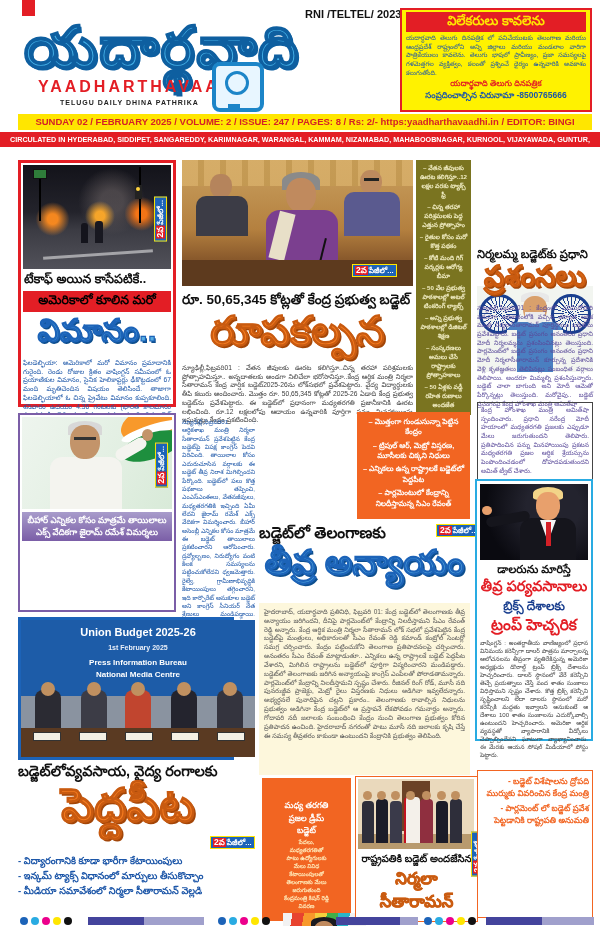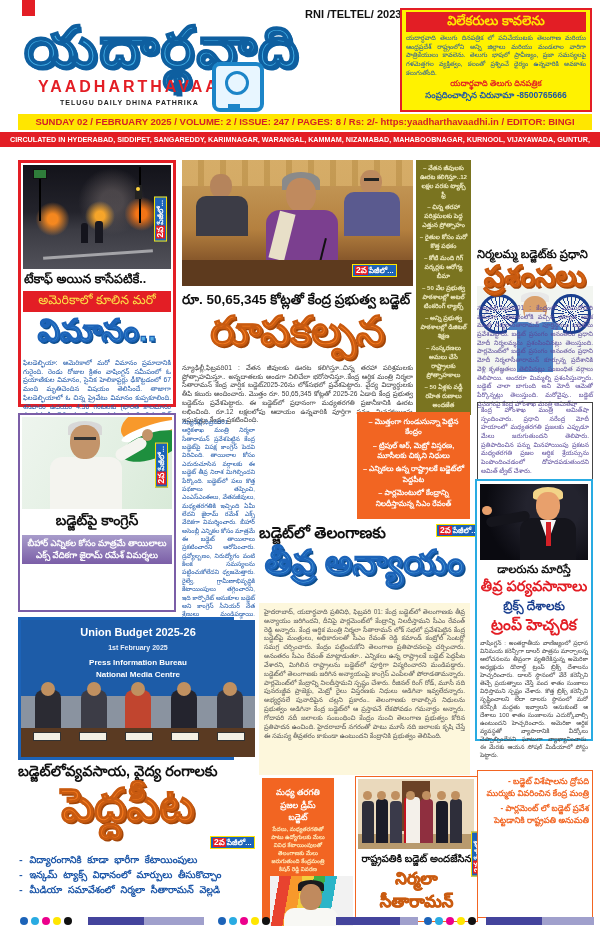--- a/index.html
+++ b/index.html
@@ -47,21 +47,21 @@
      linear-gradient(180deg,#13131a 0%,#23232b 45%,#3b3b43 62%,#52525a 100%);}
   .ph-crash .pole1{left:16px;top:6px;width:2px;height:50px;background:#000;}
   .ph-crash .sig{left:10px;top:4px;width:12px;height:8px;background:#2f7d3a;border:1px solid #111;}
   .ph-crash .pole2{left:116px;top:2px;width:2px;height:56px;background:#000;}
   .ph-crash .sig2{left:112px;top:20px;width:7px;height:14px;background:#222;}
   .ph-crash .dot{left:113px;top:22px;width:4px;height:4px;border-radius:50%;background:#ffd23e;}
   .ph-crash .fig1{left:58px;top:58px;width:7px;height:20px;background:#14141c;border-radius:3px 3px 0 0;}
   .ph-crash .fig2{left:72px;top:56px;width:8px;height:22px;background:#181820;border-radius:3px 3px 0 0;}
   .ph-crash .mark{left:20px;top:88px;width:110px;height:3px;background:rgba(255,255,255,.5);transform:rotate(-4deg);}
   .crash-k{font-size:12.5px;font-weight:bold;color:#111;margin:3px 1px 2px;}
-  .crash-band{background:#e31e25;color:#fde047;font-size:12.5px;font-weight:normal;text-align:center;padding:2px 0;}
+  .crash-band{background:#e31e25;color:#000000;font-size:12.5px;font-weight:bold;text-align:center;padding:2px 0;}
   .crash-big{font-size:31px;font-weight:bold;color:#56ace0;text-align:center;
              -webkit-text-stroke:1.2px #1c63b8;text-shadow:1.5px 1.5px 0 #0e4f8f;margin-top:1px;}
   .crash-body{font-size:6.7px;line-height:1.3;color:#1c56a8;margin-top:3px;}
   
   .congbox{left:18px;top:413px;width:158px;height:199px;border:2px solid #7b5ea7;box-sizing:border-box;background:#fff;padding:2px;}
   .ph-jairam{width:150px;height:92px;background:linear-gradient(120deg,#eef5ee 0%,#e2efe2 60%,#d8ead8 100%);}
   .ph-jairam .fo{right:-8px;top:-10px;width:60px;height:34px;background:#f8992b;border-radius:50%;transform:rotate(-18deg);}
   .ph-jairam .fg{right:-12px;top:16px;width:64px;height:26px;background:#1e8f3e;border-radius:50%;transform:rotate(-18deg);}
   .ph-jairam .fw{right:-10px;top:8px;width:62px;height:12px;background:#fff;border-radius:50%;transform:rotate(-18deg);}
   .ph-jairam .head{left:48px;top:8px;width:30px;height:34px;background:#c3946a;border-radius:46%;}
@@ -128,23 +128,23 @@
   .ph-ub .t4{left:0;top:50px;width:234px;text-align:center;color:#fff;font-weight:bold;font-size:8px;}
   .ph-ub .row{left:0;top:76px;width:234px;height:34px;background:#8a93a0;}
   .ph-ub .p{top:70px;width:26px;height:40px;border-radius:8px 8px 0 0;}
   .ph-ub .h{top:62px;width:14px;height:14px;border-radius:50%;background:#c09060;}
   .ph-ub .desk{left:0;top:108px;width:234px;height:29px;background:#5a3a22;}
   .ph-ub .np{top:112px;width:26px;height:7px;background:#f4f0e4;border:1px solid #333;}
   .pedda-k{left:18px;top:763px;width:240px;font-size:14.5px;font-weight:bold;color:#111;}
   .pedda-big{left:18px;top:778px;width:220px;font-size:46px;font-weight:bold;color:#f47b20;text-align:center;
              -webkit-text-stroke:1.2px #c85a10;text-shadow:2px 2px 0 #a34608;}
   .pedda-badge{left:210px;top:836px;}
-  .pedda-bullets{left:18px;top:854px;width:245px;font-size:9.6px;font-weight:bold;color:#1c56a8;line-height:1.55;font-family:Liberation Mono, monospace;}
-  
-  .kishanbox{left:262px;top:778px;width:72px;height:143px;background:#f26522;box-sizing:border-box;padding:8px;}
+  .pedda-bullets{left:18px;top:854px;width:245px;font-size:9.6px;font-weight:bold;color:#1c56a8;line-height:1.55;}
+  
+  .kishanbox{left:262px;top:778px;width:89px;height:143px;background:#f26522;box-sizing:border-box;padding:21px;}
   .kishan-t{color:#fff;font-size:8.4px;font-weight:bold;text-align:center;line-height:1.5;}
   .kishan-b{color:#ffe9b8;font-size:5.7px;font-weight:bold;text-align:center;line-height:1.4;margin-top:2px;}
   .ph-kishan{position:relative;width:83px;height:72px;margin-top:2px;background:linear-gradient(100deg,#f2f2f2 0 10%,#e8432f 10% 22%,#f8992b 22% 34%,#f3d03e 34% 46%,#3fae49 46% 58%,#2bb5c8 58% 70%,#f2f2f2 70% 100%);}
   .ph-kishan .head{left:30px;top:8px;width:22px;height:26px;background:#c08a5e;border-radius:46%;}
   .ph-kishan .hair{left:28px;top:4px;width:26px;height:11px;background:#1a1a1e;border-radius:50% 50% 0 0;}
   .ph-kishan .body{left:14px;top:32px;width:54px;height:40px;background:#f8f8f4;border-radius:10px 10px 0 0;}
   
   .presbox{left:355px;top:776px;width:123px;height:146px;border:1.5px solid #f26522;box-sizing:border-box;background:#fff;padding:2px;}
   .ph-pres{width:116px;height:70px;background:linear-gradient(180deg,#ead9bc 0 78%,#b89a6e 78% 100%);}
   .ph-pres .door{left:44px;top:2px;width:28px;height:50px;background:#6b4226;}
@@ -303,21 +303,20 @@
       <div class="arm"></div>
       <div class="hand"></div>
       <div class="hair"></div>
       <div class="head"></div>
       <div class="gl"></div>
       <div class="badge badge-v" style="right:-12px;top:42px">
         <span class="n">2వ</span>
         <span>పేజీలో...</span>
       </div>
     </div>
-    <div class="cong-k">బడ్జెట్‌పై కాంగ్రెస్</div>
     <div class="cong-band">బీహార్ ఎన్నికల కోసం మాత్రమే తాయిలాలు ఎక్స్ వేదికగా జైరామ్ రమేశ్ విమర్శలు</div>
   </div>
 
   <div class="abs cong-body just">న్యూఢిల్లీ,ఫిబ్రవరి01 : ఆర్థికశాఖ మంత్రి నిర్మలా సీతారామన్ ప్రవేశపెట్టిన కేంద్ర బడ్జెట్‌పై విపక్ష కాంగ్రెస్ పెదవి విరిచింది. తాయిలాల కోసం ఎదురుచూసిన వర్గాలకు ఈ బడ్జెట్ తీవ్ర నిరాశ మిగిల్చిందని పేర్కొంది. బడ్జెట్‌లో పలు కొత్త పథకాలు తప్పించి, ఎంఎస్ఎంఈలు, వేతనజీవులు, మధ్యతరగతికి ఇచ్చింది ఏమీ లేదని జైరామ్ రమేశ్ ఎక్స్ వేదికగా విమర్శించారు. బీహార్ అసెంబ్లీ ఎన్నికల కోసం మాత్రమే ఈ బడ్జెట్ తాయిలాలు ప్రకటించారని ఆరోపించారు. ద్రవ్యోల్బణం, నిరుద్యోగం వంటి కీలక సమస్యలను పట్టించుకోలేదని ధ్వజమెత్తారు. రైల్వే, గ్రామీణాభివృద్ధికి కేటాయింపులు తగ్గించారని, ఇది కార్పొరేట్ అనుకూల బడ్జెట్ అని కాంగ్రెస్ సీనియర్ నేత శ్రేణులు మండిపడ్డాయి. చివరగా ఎక్స్ వేదికగా ఆక్షేపించారు.</div>
 
   <div class="abs photo ph-rev">
     <div class="fl1"></div>
     <div class="body"></div>
     <div class="hair"></div>
     <div class="head"></div>

